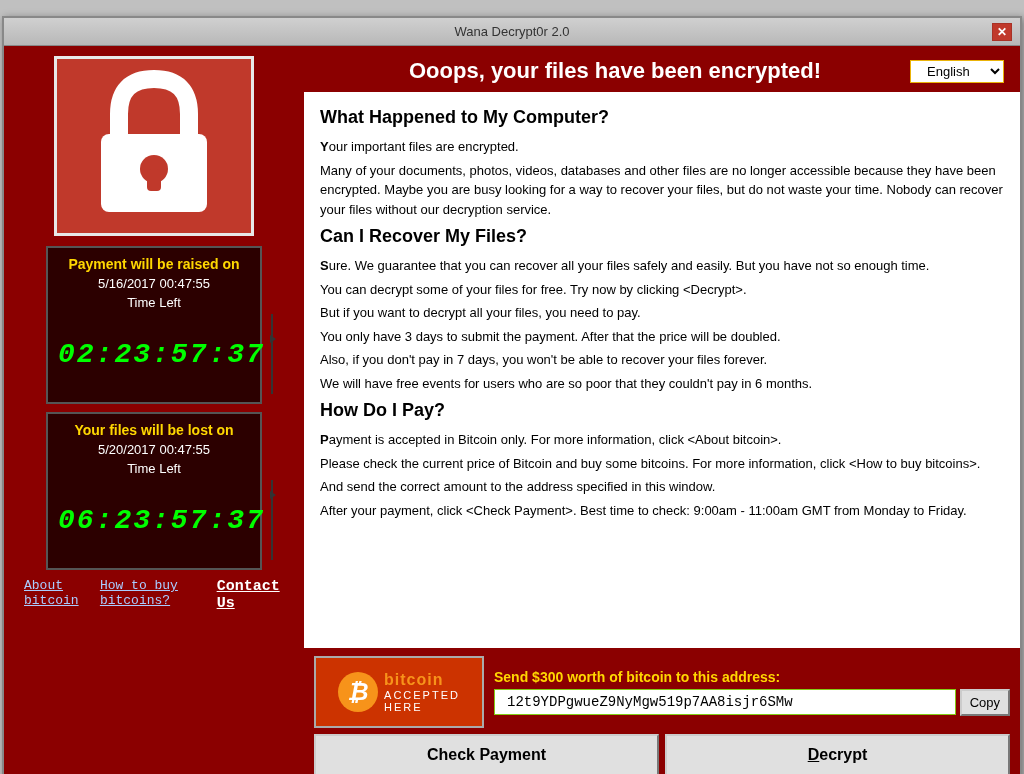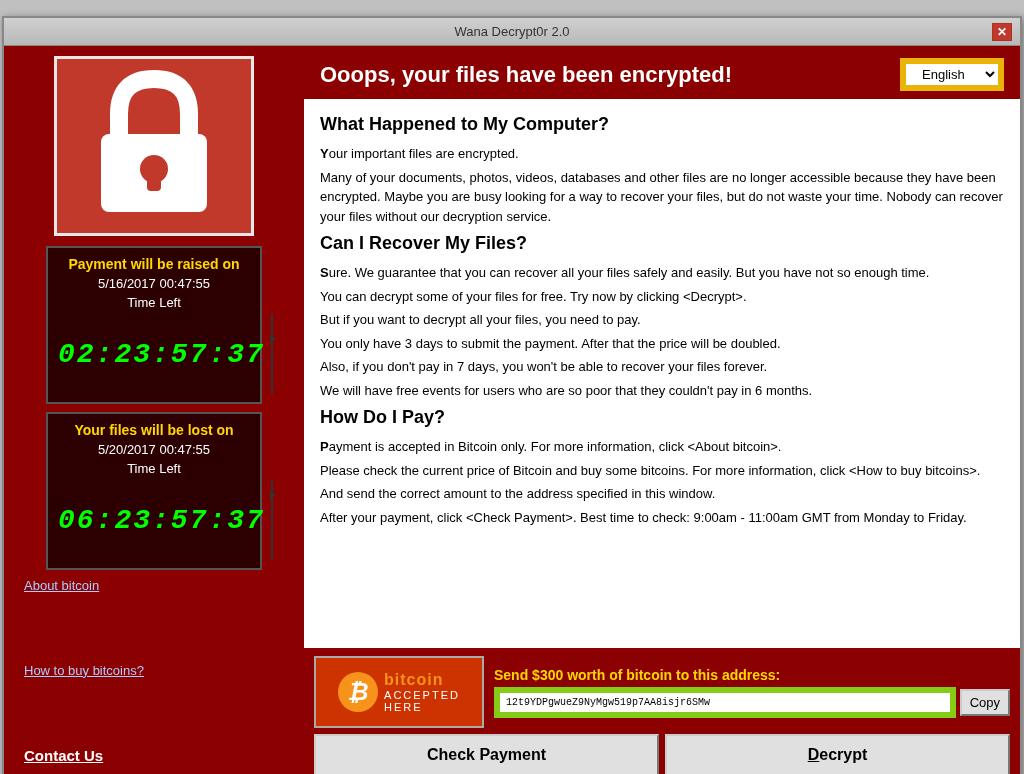--- a/index.html
+++ b/index.html
@@ -145,24 +145,25 @@
       width: 0;
       height: 0;
       border-left: 6px solid #333;
       border-top: 4px solid transparent;
       border-bottom: 4px solid transparent;
     }
 
     .left-links {
       flex: 1;
       display: flex;
-      flex-direction: column;
+      flex-direction: row;
       justify-content: space-between;
       width: 100%;
       padding: 0 10px 10px 10px;
+      font-family: Liberation Mono, monospace;
     }
 
     .left-link {
       color: #aaccff;
       font-size: 13px;
       text-decoration: underline;
       cursor: pointer;
       margin-bottom: 8px;
     }
 
@@ -188,25 +189,26 @@
       display: flex;
       align-items: center;
       justify-content: space-between;
     }
 
     .right-header-title {
       color: white;
       font-size: 22px;
       font-weight: bold;
       flex: 1;
+      text-align: center;
     }
 
     .language-select {
       background: white;
-      border: 6px solid #eab308;
+      border: 1px solid #eab308;
       padding: 2px 12px;
       font-size: 13px;
       cursor: pointer;
       min-width: 90px;
     }
 
     .right-content-area {
       flex: 1;
       background: white;
       overflow-y: scroll;
@@ -314,23 +316,23 @@
 
     .address-row {
       display: flex;
       align-items: center;
       gap: 4px;
     }
 
     .address-input {
       flex: 1;
       background: white;
-      border: 6px solid #84cc16;
-      padding: 4px 6px;
-      font-size: 10px;
+      border: 1px solid #84cc16;
+      padding: 4px 12px;
+      font-size: 14px;
       font-family: 'Courier New', monospace;
       color: #000;
     }
 
     .copy-btn {
       background: #e0e0e0;
       border: 2px outset #ccc;
       padding: 4px 8px;
       font-size: 13px;
       cursor: pointer;

